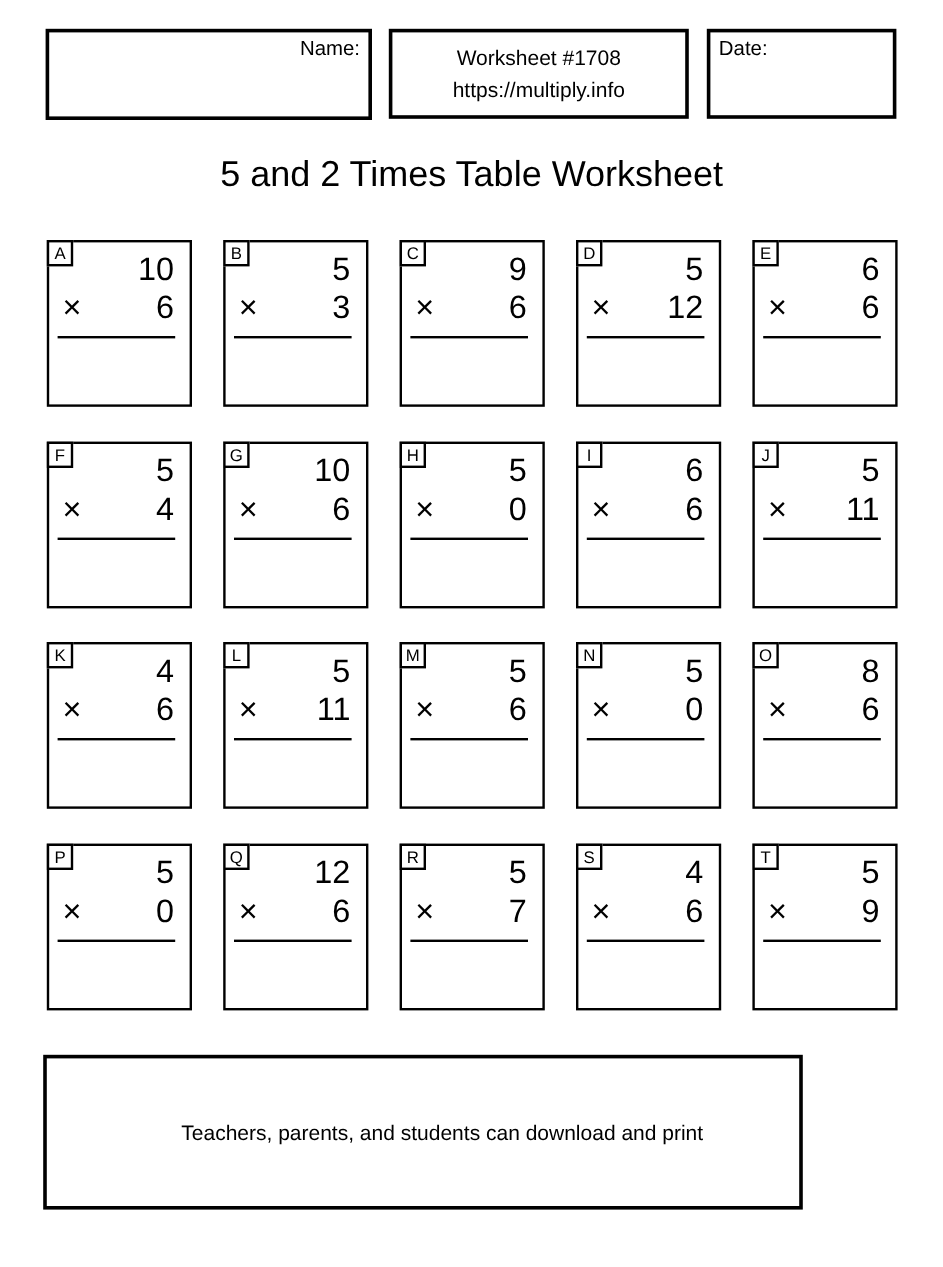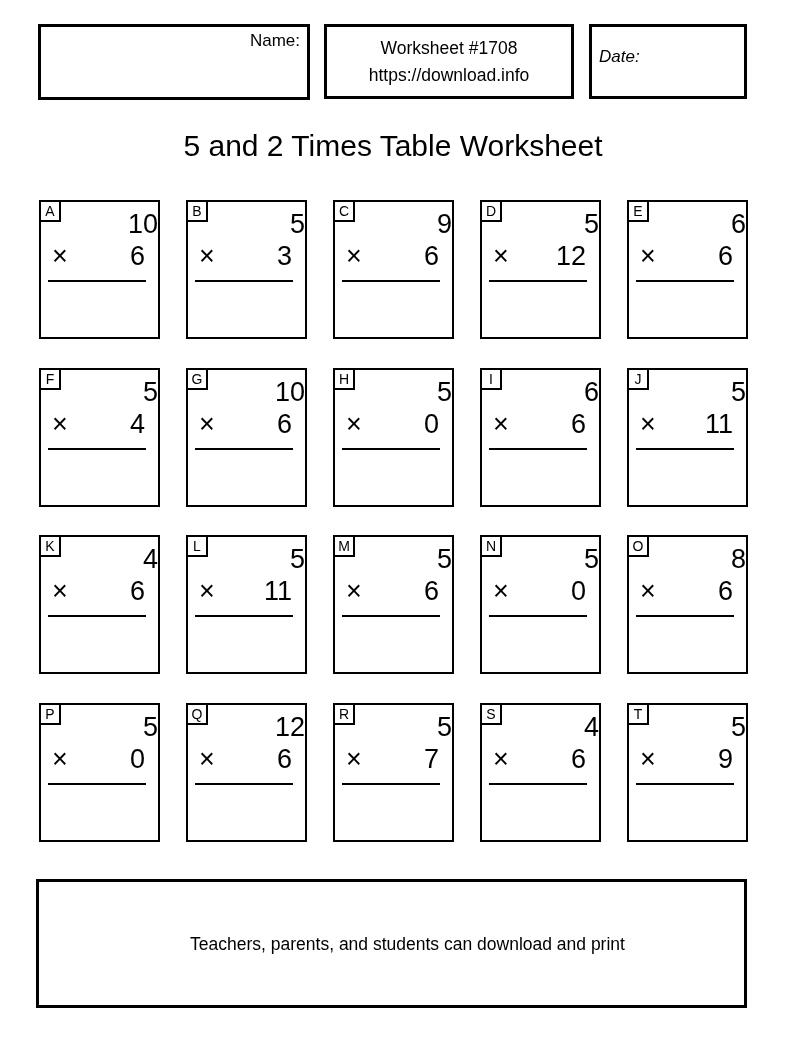--- a/index.html
+++ b/index.html
@@ -10,21 +10,21 @@
     font-family: "Liberation Sans", sans-serif;
     color: #000000;
     overflow: hidden;
   }
 
   
   .hdr-box { position: absolute; border: 3px solid #000; background: #fff; }
   #name-box  { left: 38px;  top: 24px; width: 272px; height: 76px; padding: 4px 7px; text-align: right; }
   #ws-box    { left: 324px; top: 24px; width: 250px; height: 75px;
                display: flex; flex-direction: column; justify-content: center; align-items: center; }
-  #date-box  { left: 589px; top: 24px; width: 158px; height: 75px; padding: 20px 7px; font-style: italic; }
+  #date-box  { left: 589px; top: 24px; width: 158px; height: 75px; padding: 4px 7px; }
   .hdr-label { font-size: 17px; }
   .ws-line   { font-size: 17.5px; line-height: 27px; text-align: right; }
 
   
   #page-title {
     position: absolute; left: 0; top: 128px; width: 786px;
     text-align: center; font-size: 30px; line-height: 36px;
   }
 
   
@@ -44,53 +44,53 @@
   }
   .cell-label {
     position: absolute; left: -2px; top: -2px;
     width: 22px; height: 22px;
     border: 2px solid #000;
     background: #fff;
     display: flex; align-items: center; justify-content: center;
     font-size: 14px; line-height: 14px;
   }
   .num-top {
-    text-align: right; 
+    text-align: right; padding-right: 13px;
     font-size: 27px; line-height: 32px;
   }
   .num-row {
     display: flex; justify-content: space-between; align-items: baseline;
     font-size: 27px; line-height: 32px;
   }
   .times      { padding-left: 11px; }
   .num-bottom { padding-right: 13px; }
   .answer-line {
     position: absolute; top: 78px; left: 7px; right: 12px;
     border-top: 2px solid #000;
   }
   .answer-space { position: absolute; top: 80px; left: 2px; right: 2px; bottom: 2px; }
 
   
   #footer-box {
-    position: absolute; left: 36px; top: 879px; width: 711px; height: 129px;
+    position: absolute; left: 36px; top: 879px; width: 633px; height: 129px;
     border: 3px solid #000; background: #fff;
     display: flex; flex-direction: column; justify-content: center; align-items: center; padding-left: 32px;
   }
   .footer-line { font-size: 17.5px; line-height: 36px; text-align: center; }
 </style>
 </head>
 <body>
 
 <div class="hdr-box" id="name-box">
   <span class="hdr-label">Name:</span>
 </div>
 
 <div class="hdr-box" id="ws-box">
   <div class="ws-line">Worksheet #1708</div>
-  <div class="ws-line">https://download.info</div>
+  <div class="ws-line">https://multiply.info</div>
 </div>
 
 <div class="hdr-box" id="date-box">
   <span class="hdr-label">Date:</span>
 </div>
 
 <div id="page-title">5 and 2 Times Table Worksheet</div>
 
 <div id="problems-grid">
   <div class="cell">

